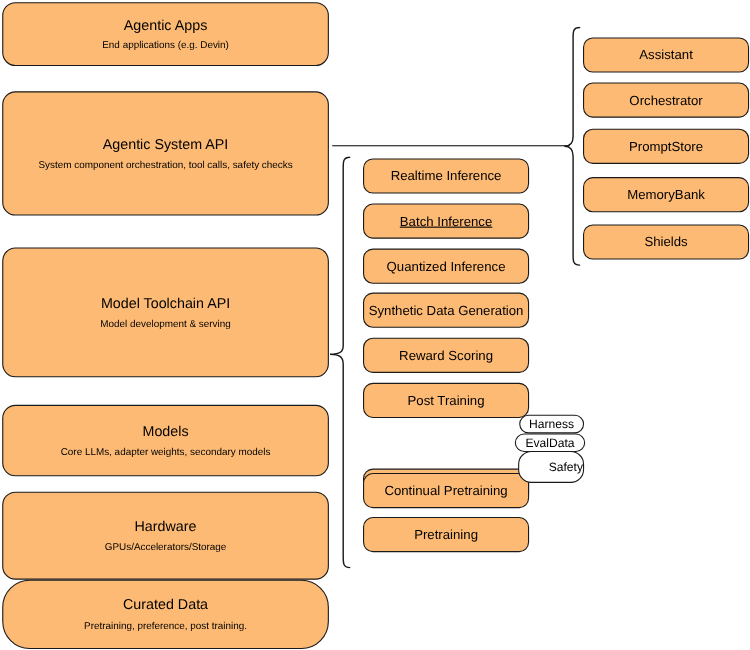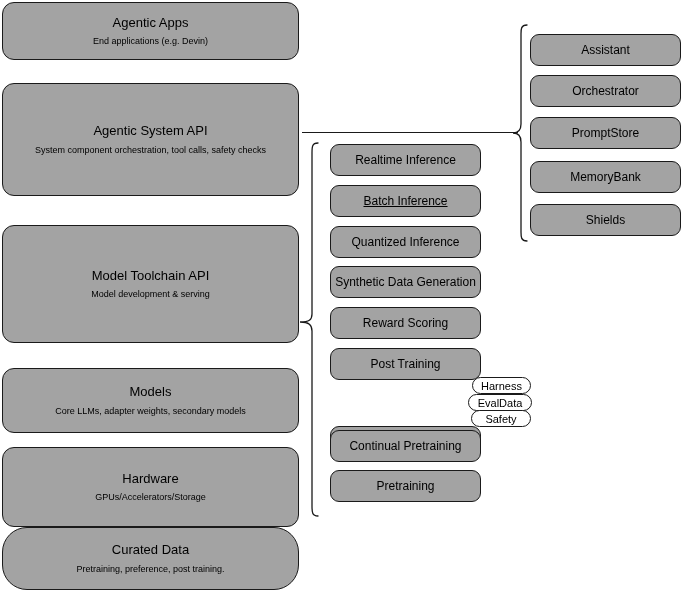--- a/index.html
+++ b/index.html
@@ -23,21 +23,21 @@
     width: 682px;
     height: 591px;
   }
 
   
   .box {
     position: absolute;
     box-sizing: border-box;
     border: 1.2px solid #1a1a1a;
     border-radius: 12px;
-    background: #a3a3a3;
+    background: #fdba74;
     display: flex;
     flex-direction: column;
     align-items: center;
     justify-content: center;
     text-align: center;
     line-height: 1.25;
   }
   .box .title {
     font-size: 13px;
     color: #000;
@@ -179,21 +179,21 @@
   <div class="box mid-box" style="top:470px;align-items:center;">
     <span class="title">Pretraining</span>
   </div>
 
   <div class="pill" style="left:472px;top:377px;width:59px;height:17px;">
     <span>Harness</span>
   </div>
   <div class="pill" style="left:468px;top:394px;width:64px;height:17px;">
     <span>EvalData</span>
   </div>
-  <div class="pill" style="left:471px;top:410px;width:60px;height:17px;">
+  <div class="pill" style="left:471px;top:410px;width:60px;height:29px;justify-content:flex-end;">
     <span>Safety</span>
   </div>
 
   <div class="box right-box" style="top:34px;">
     <span class="title">Assistant</span>
   </div>
   <div class="box right-box" style="top:75px;">
     <span class="title">Orchestrator</span>
   </div>
   <div class="box right-box" style="top:117px;">

